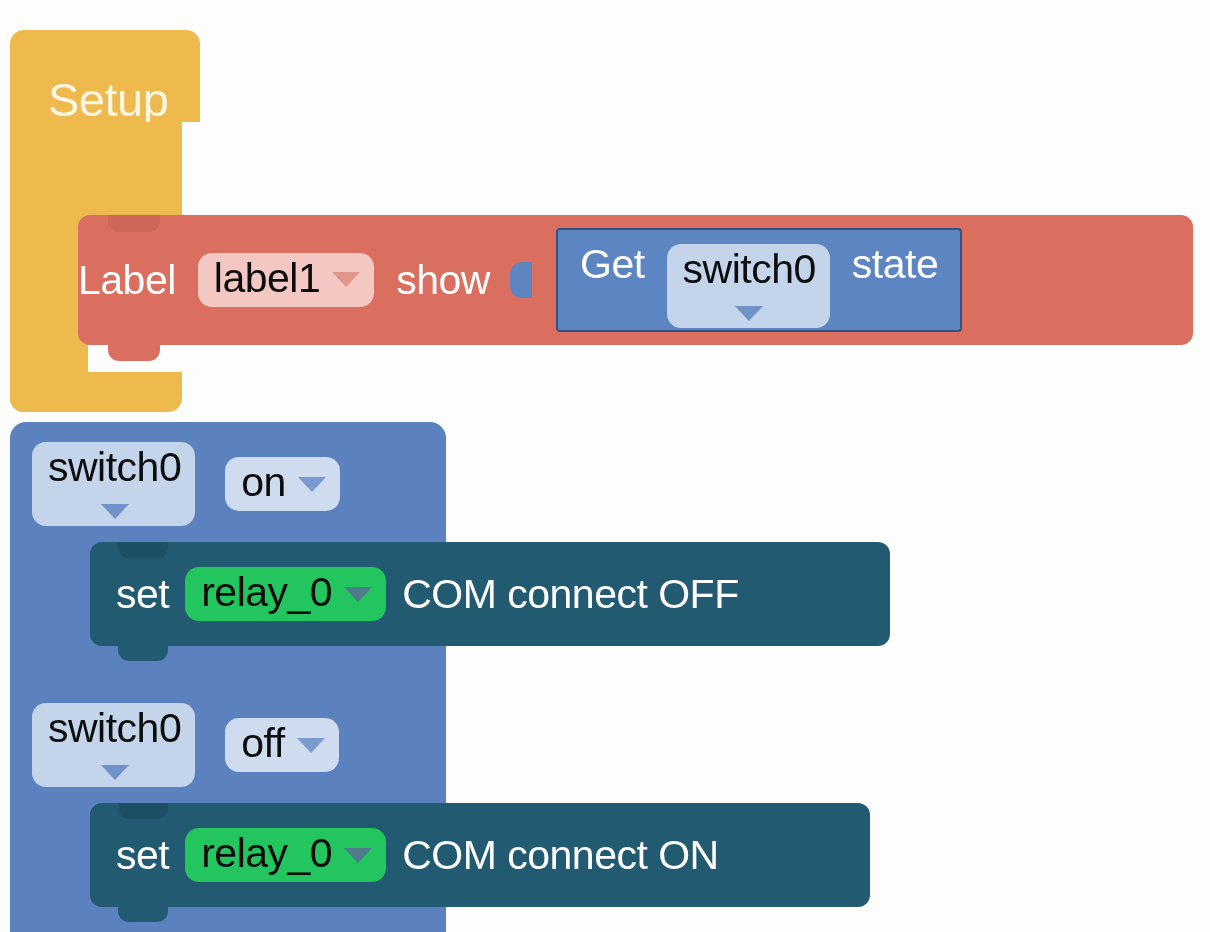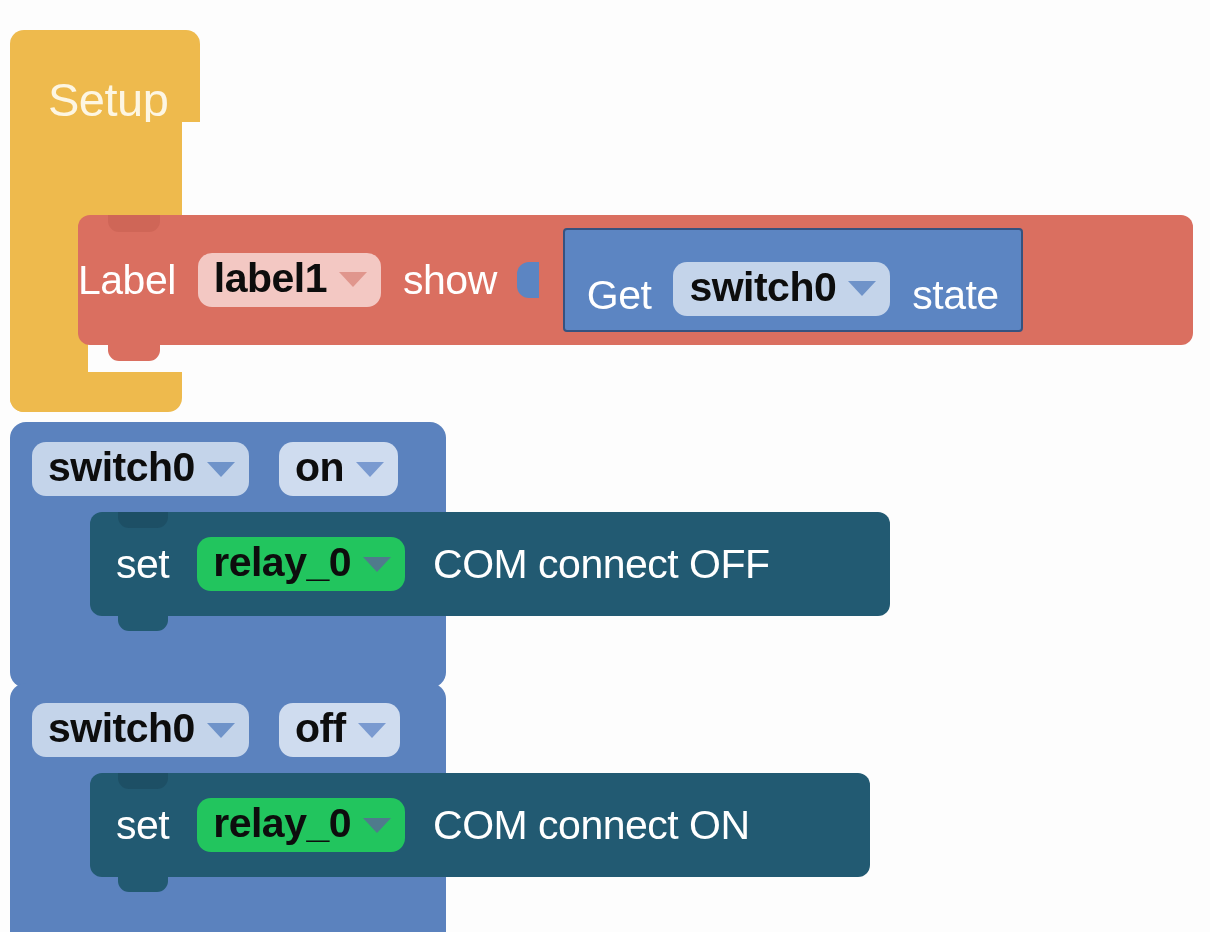--- a/index.html
+++ b/index.html
@@ -27,39 +27,38 @@
   }
 
   
   .field {
     display: inline-flex;
     align-items: center;
     gap: 12px;
     border-radius: 14px;
     padding: 4px 14px 7px 16px;
     white-space: nowrap;
-    font-weight: bold;
   }
   .field .fval {
     font-size: 41px;
     line-height: 1.05;
     color: #0d0d0d;
     letter-spacing: -0.5px;
   }
   .caret {
     width: 0; height: 0;
     border-left: 14px solid transparent;
     border-right: 14px solid transparent;
     border-top: 15px solid #6d8fc4;
     flex: 0 0 auto;
     margin-top: 3px;
   }
   .field.pink { background: #f3c8c3; }
   .field.pink .caret { border-top-color: #e0968d; }
-  .field.lightblue { background: #c4d4ea; }
+  .field.lightblue { background: #c4d4ea; flex-direction: column; }
   .field.lightblue .caret { border-top-color: #6f93c9; }
   .field.paleblue { background: #cfdcef; }
   .field.paleblue .caret { border-top-color: #7a9ad0; }
   .field.tealgray { background: #22c55e; }
   .field.tealgray .caret { border-top-color: #4f7b8c; }
 
   
   #group-setup-loop { position: absolute; left: 10px; top: 30px; }
 
   .hat-setup {
@@ -137,21 +136,21 @@
   .socket::before {
     content: "";
     position: absolute; left: -2px; top: 10px;
     width: 22px; height: 36px;
     background: #5c85c2;
     border-radius: 12px 0 0 12px;
   }
 
   
   .reporter {
-    display: inline-flex; align-items: flex-end; gap: 22px;
+    display: inline-flex; align-items: flex-start; gap: 22px;
     background: #5c85c2;
     border: 2px solid #35527f;
     border-radius: 4px;
     padding: 14px 22px;
     height: 104px;
   }
 
   
   .event-block {
     position: absolute;
@@ -165,21 +164,21 @@
   }
   .event-body { position: relative; height: 132px; }
   .event-foot { height: 44px; }
 
   
   .teal-stmt {
     position: absolute; left: 80px; top: 0;
     background: #225a72;
     border-radius: 12px;
     height: 104px;
-    display: flex; align-items: center; gap: 28px;
+    display: flex; align-items: center; gap: 16px;
     padding: 0 24px 0 26px;
     white-space: nowrap;
   }
   .teal-stmt .topnotch {
     position: absolute; left: 28px; top: 0;
     width: 50px; height: 16px;
     background: #1d4f65;
     border-radius: 0 0 11px 11px;
   }
   .teal-stmt .botnotch {

